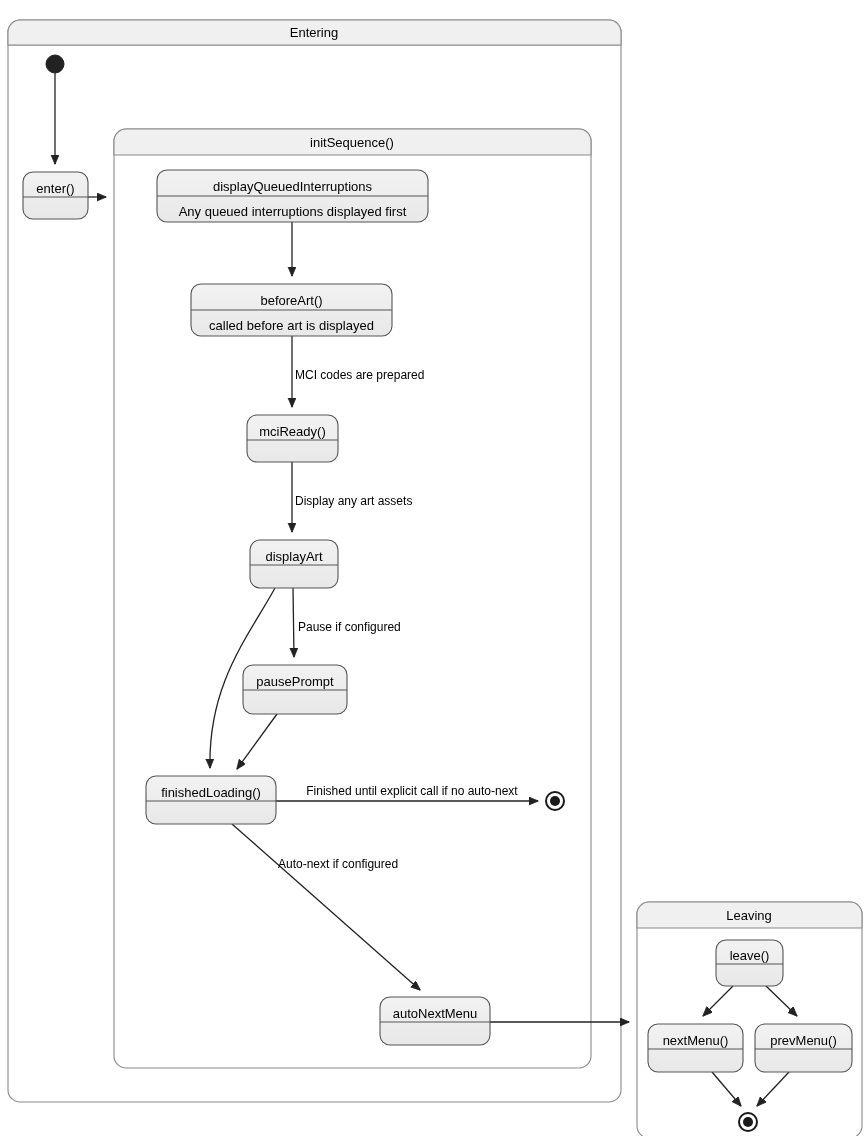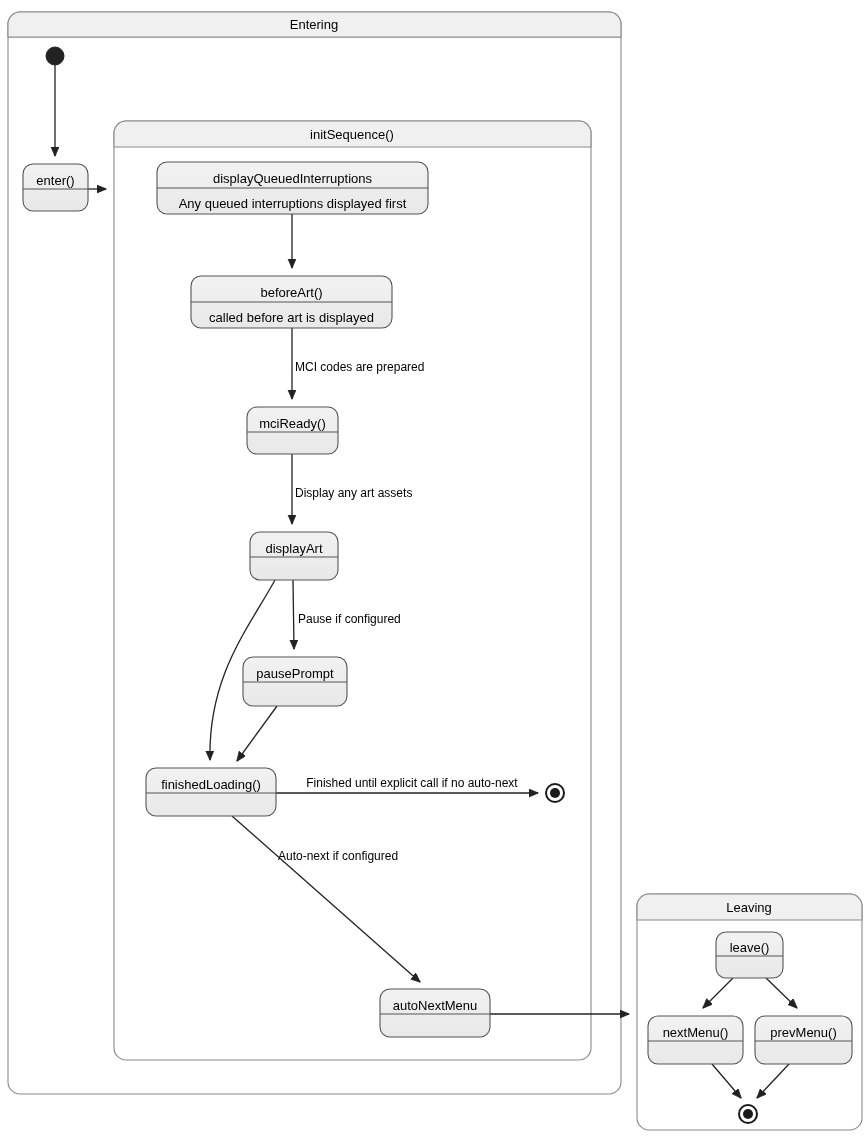--- a/index.html
+++ b/index.html
@@ -10,21 +10,21 @@
   body {
     font-family: "Liberation Sans", sans-serif;
     width: 865px;
     height: 1136px;
     position: relative;
     overflow: hidden;
   }
   #diagram-root {
     position: absolute;
     left: 0;
-    top: 4px;
+    top: 12px;
     width: 865px;
     height: 956px;
   }
   svg.diagram-canvas {
     position: absolute;
     left: 0;
     top: 0;
     width: 865px;
     height: 1136px;
   }

